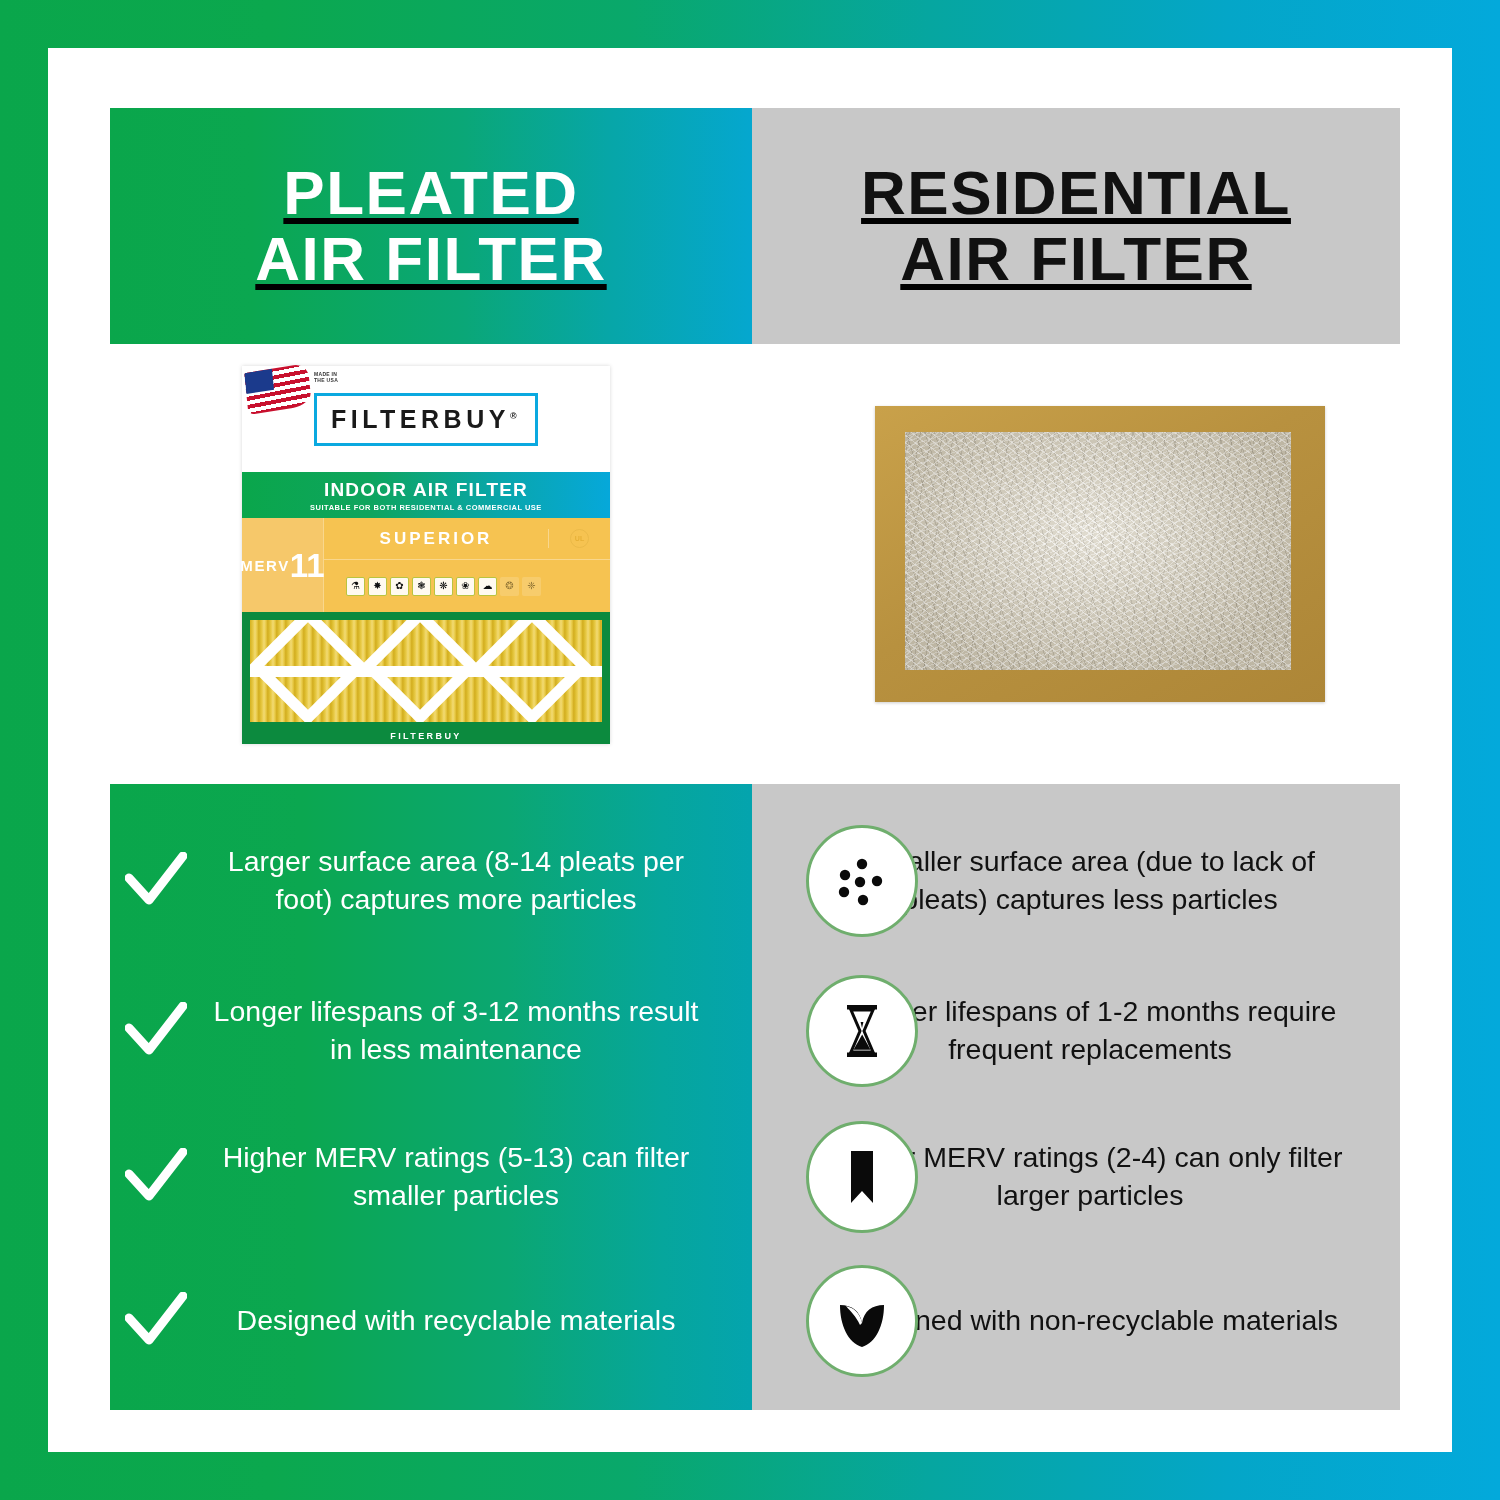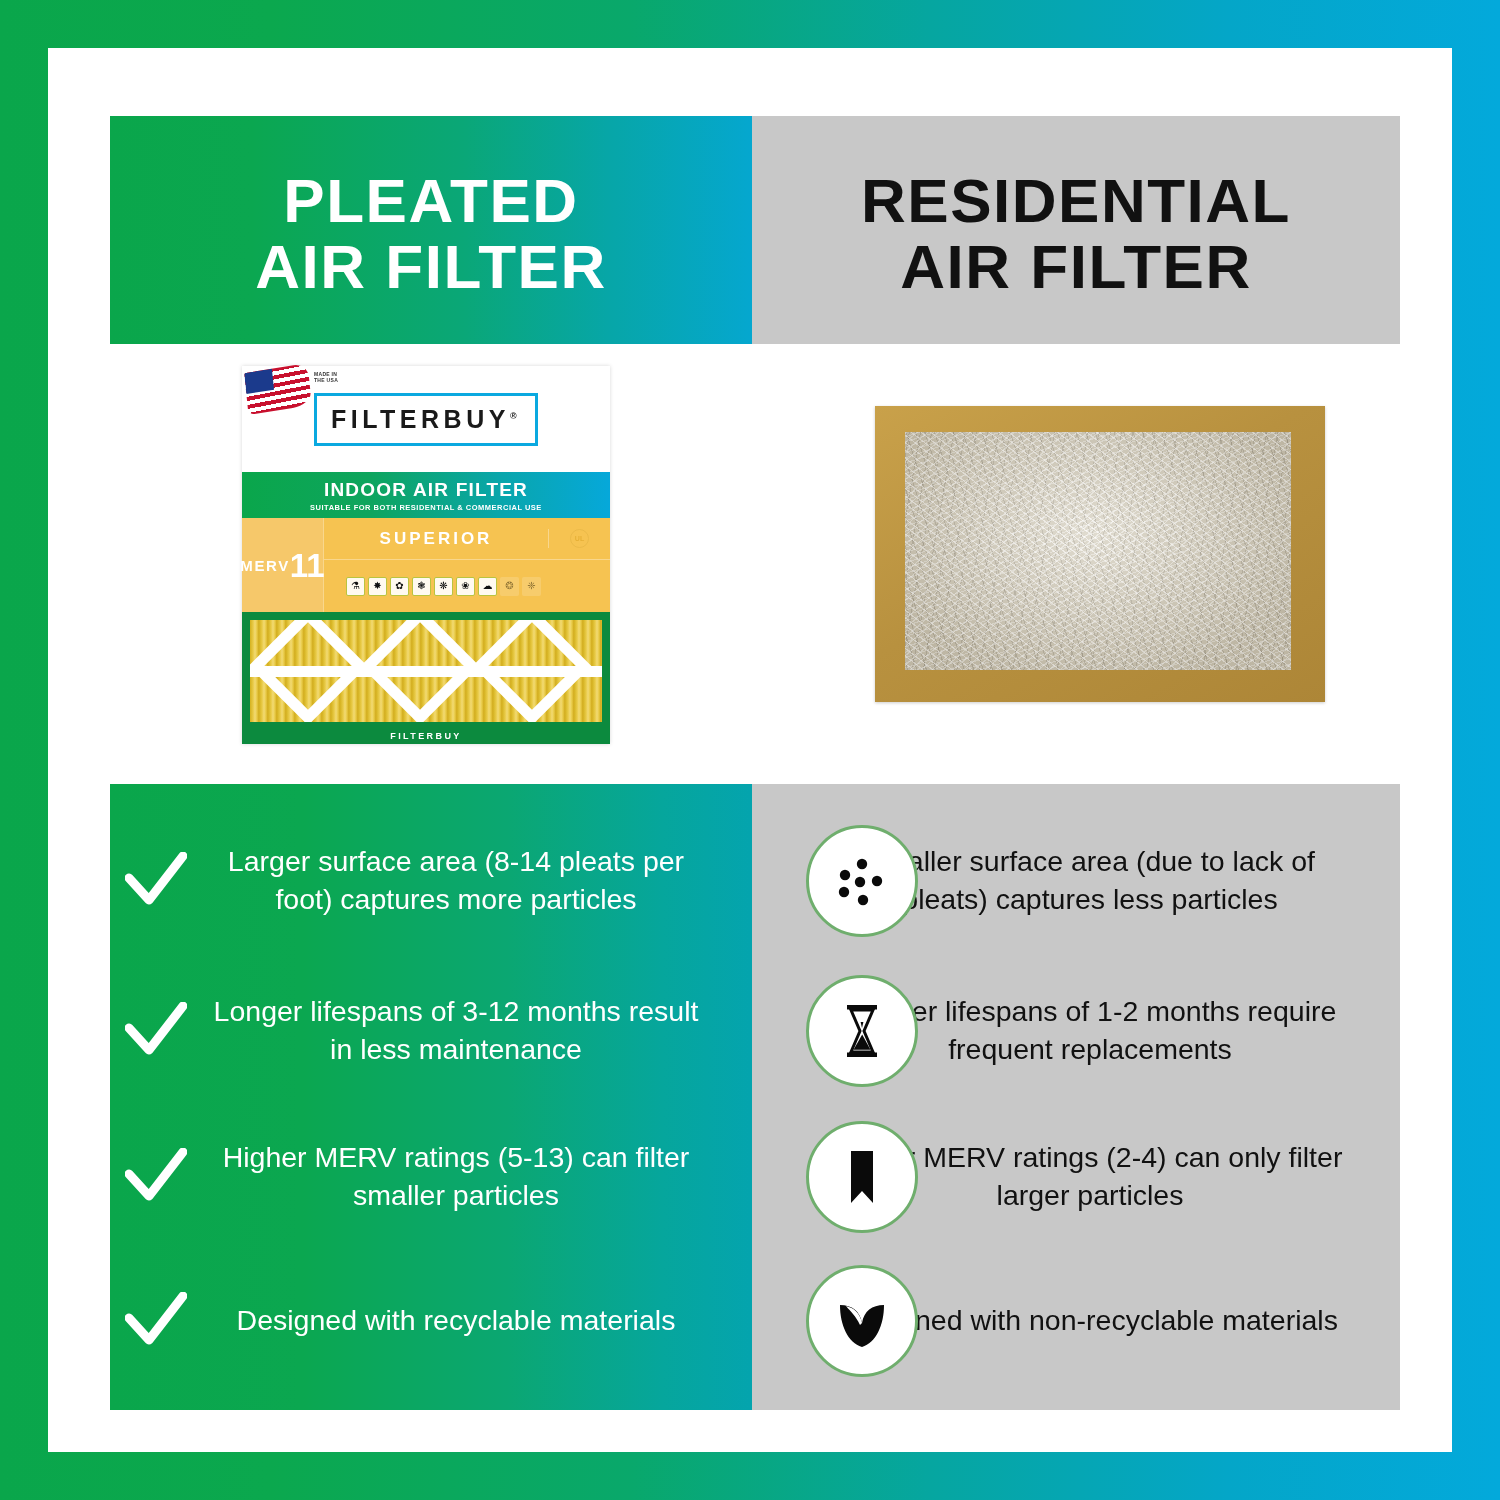--- a/index.html
+++ b/index.html
@@ -24,22 +24,23 @@
 
   
   #canvas{
     position:absolute;
     left:110px; top:108px;
     width:1290px; height:1302px;
   }
 
   
   #header-band{
-    position:absolute; left:0; top:8px; width:1290px; height:236px;
+    position:absolute; left:0; top:0; width:1290px; height:236px;
     display:flex;
+    text-decoration:underline;
   }
   .hdr-left{
     width:642px; height:100%;
     background:linear-gradient(90deg,#0aa64b 0%,#0ba750 22%,#0aa777 55%,#07a6a8 78%,#05a7cf 100%);
     display:flex; align-items:center; justify-content:center;
   }
   .hdr-right{
     width:648px; height:100%;
     background:#c8c8c8;
     display:flex; align-items:center; justify-content:center;

